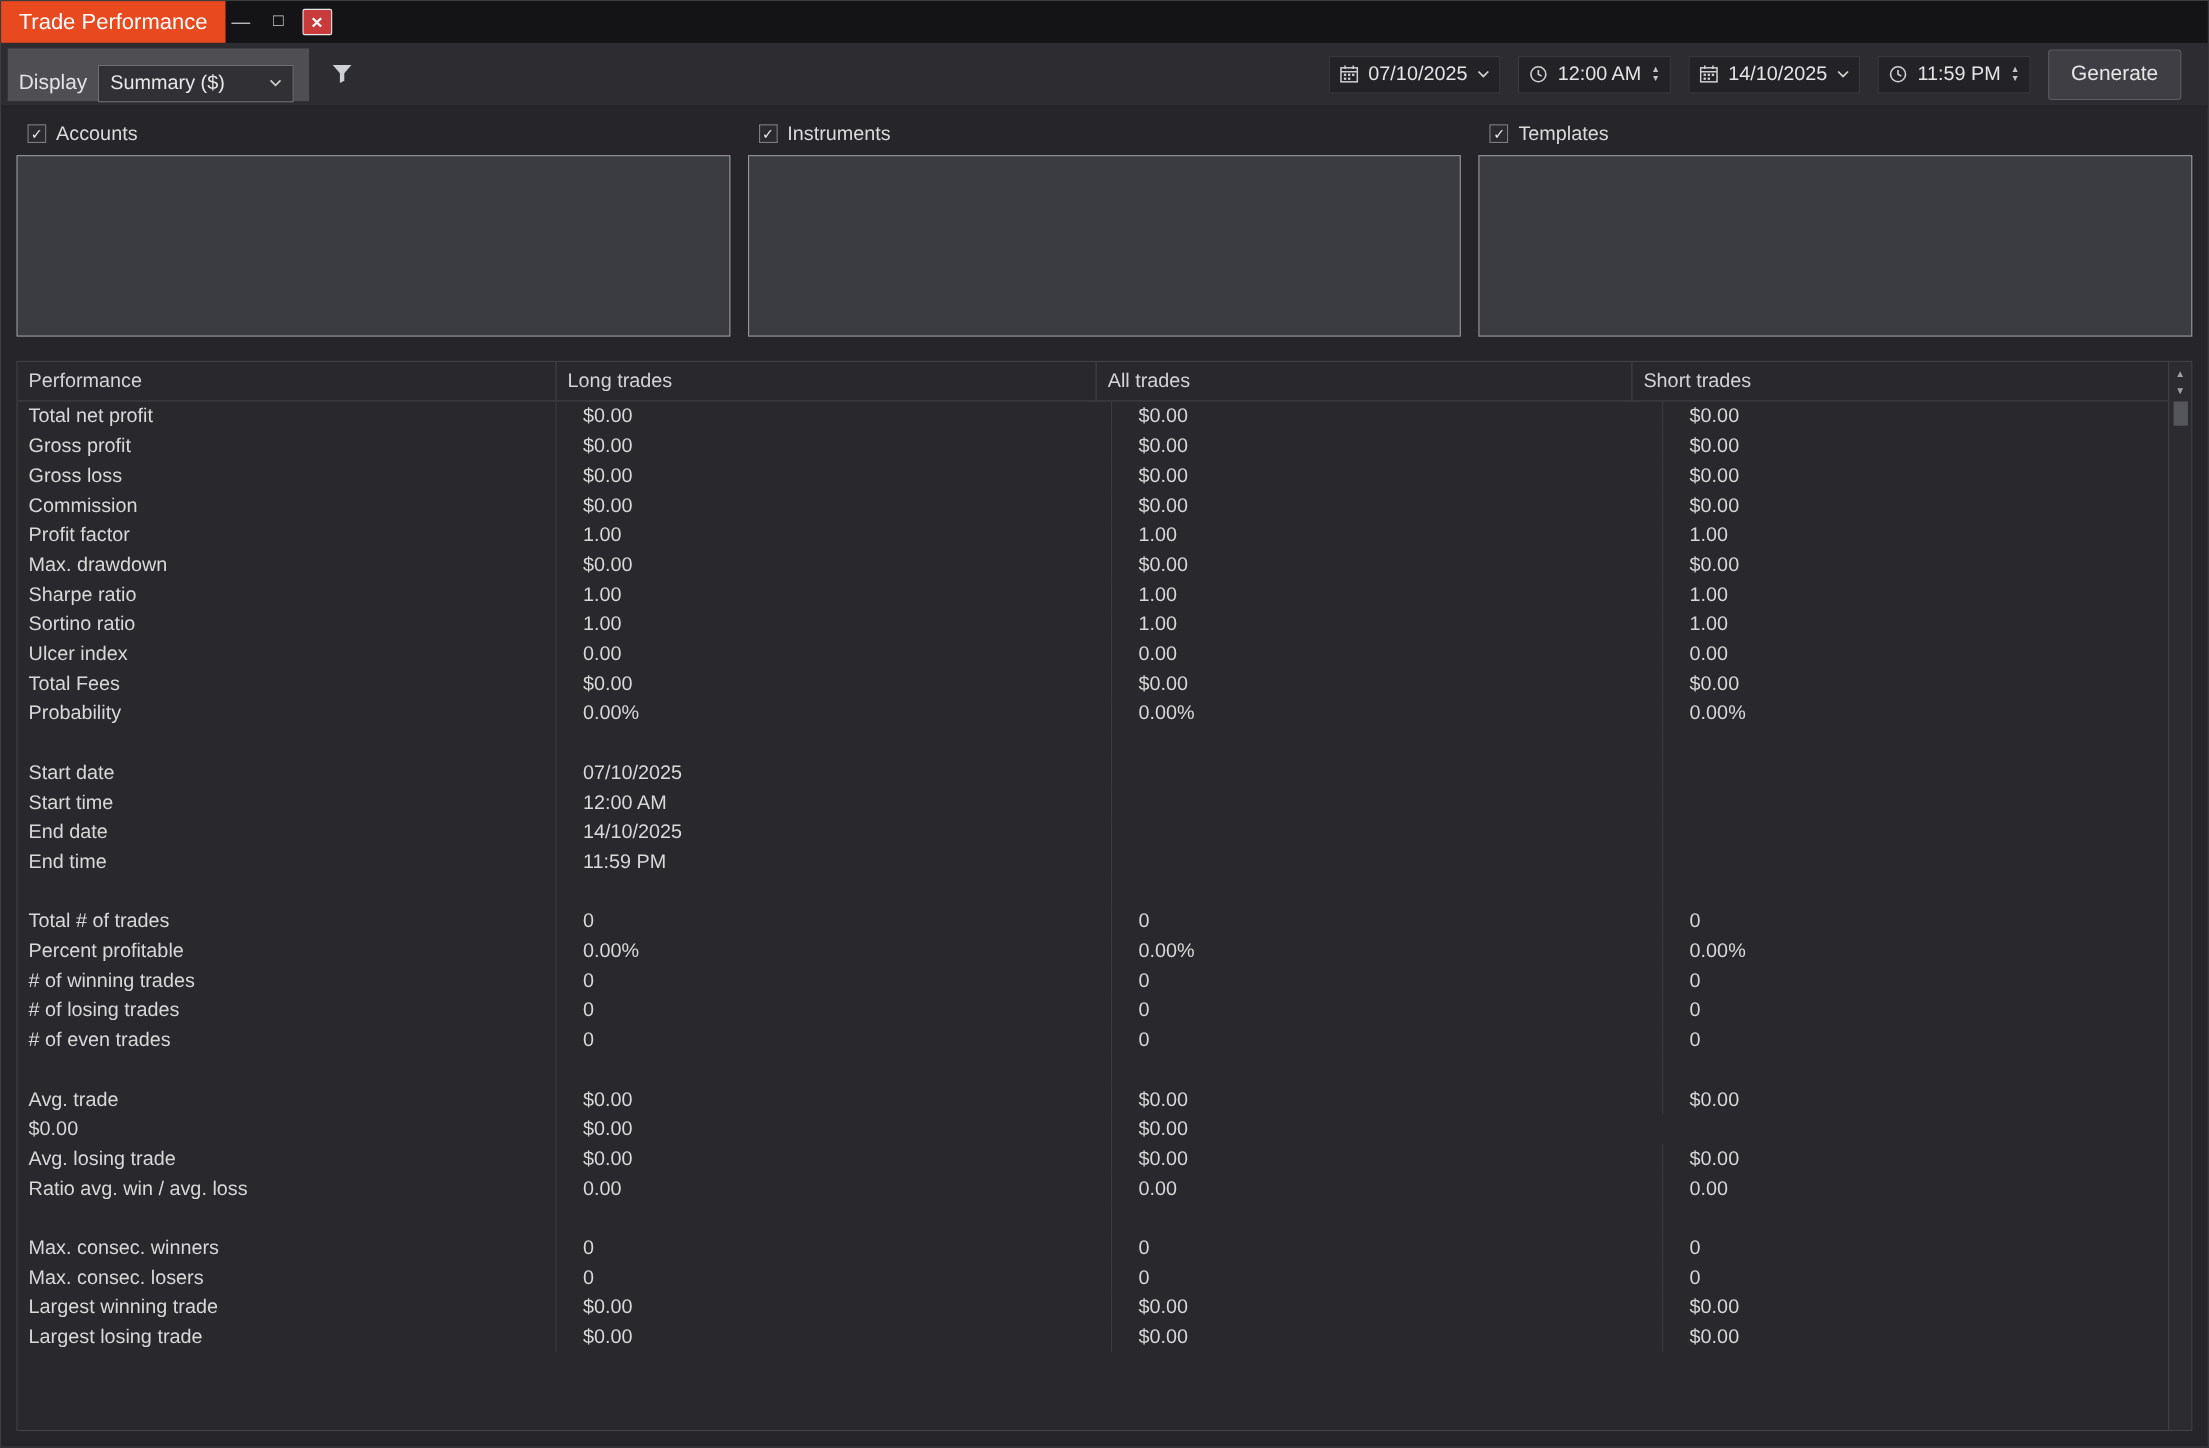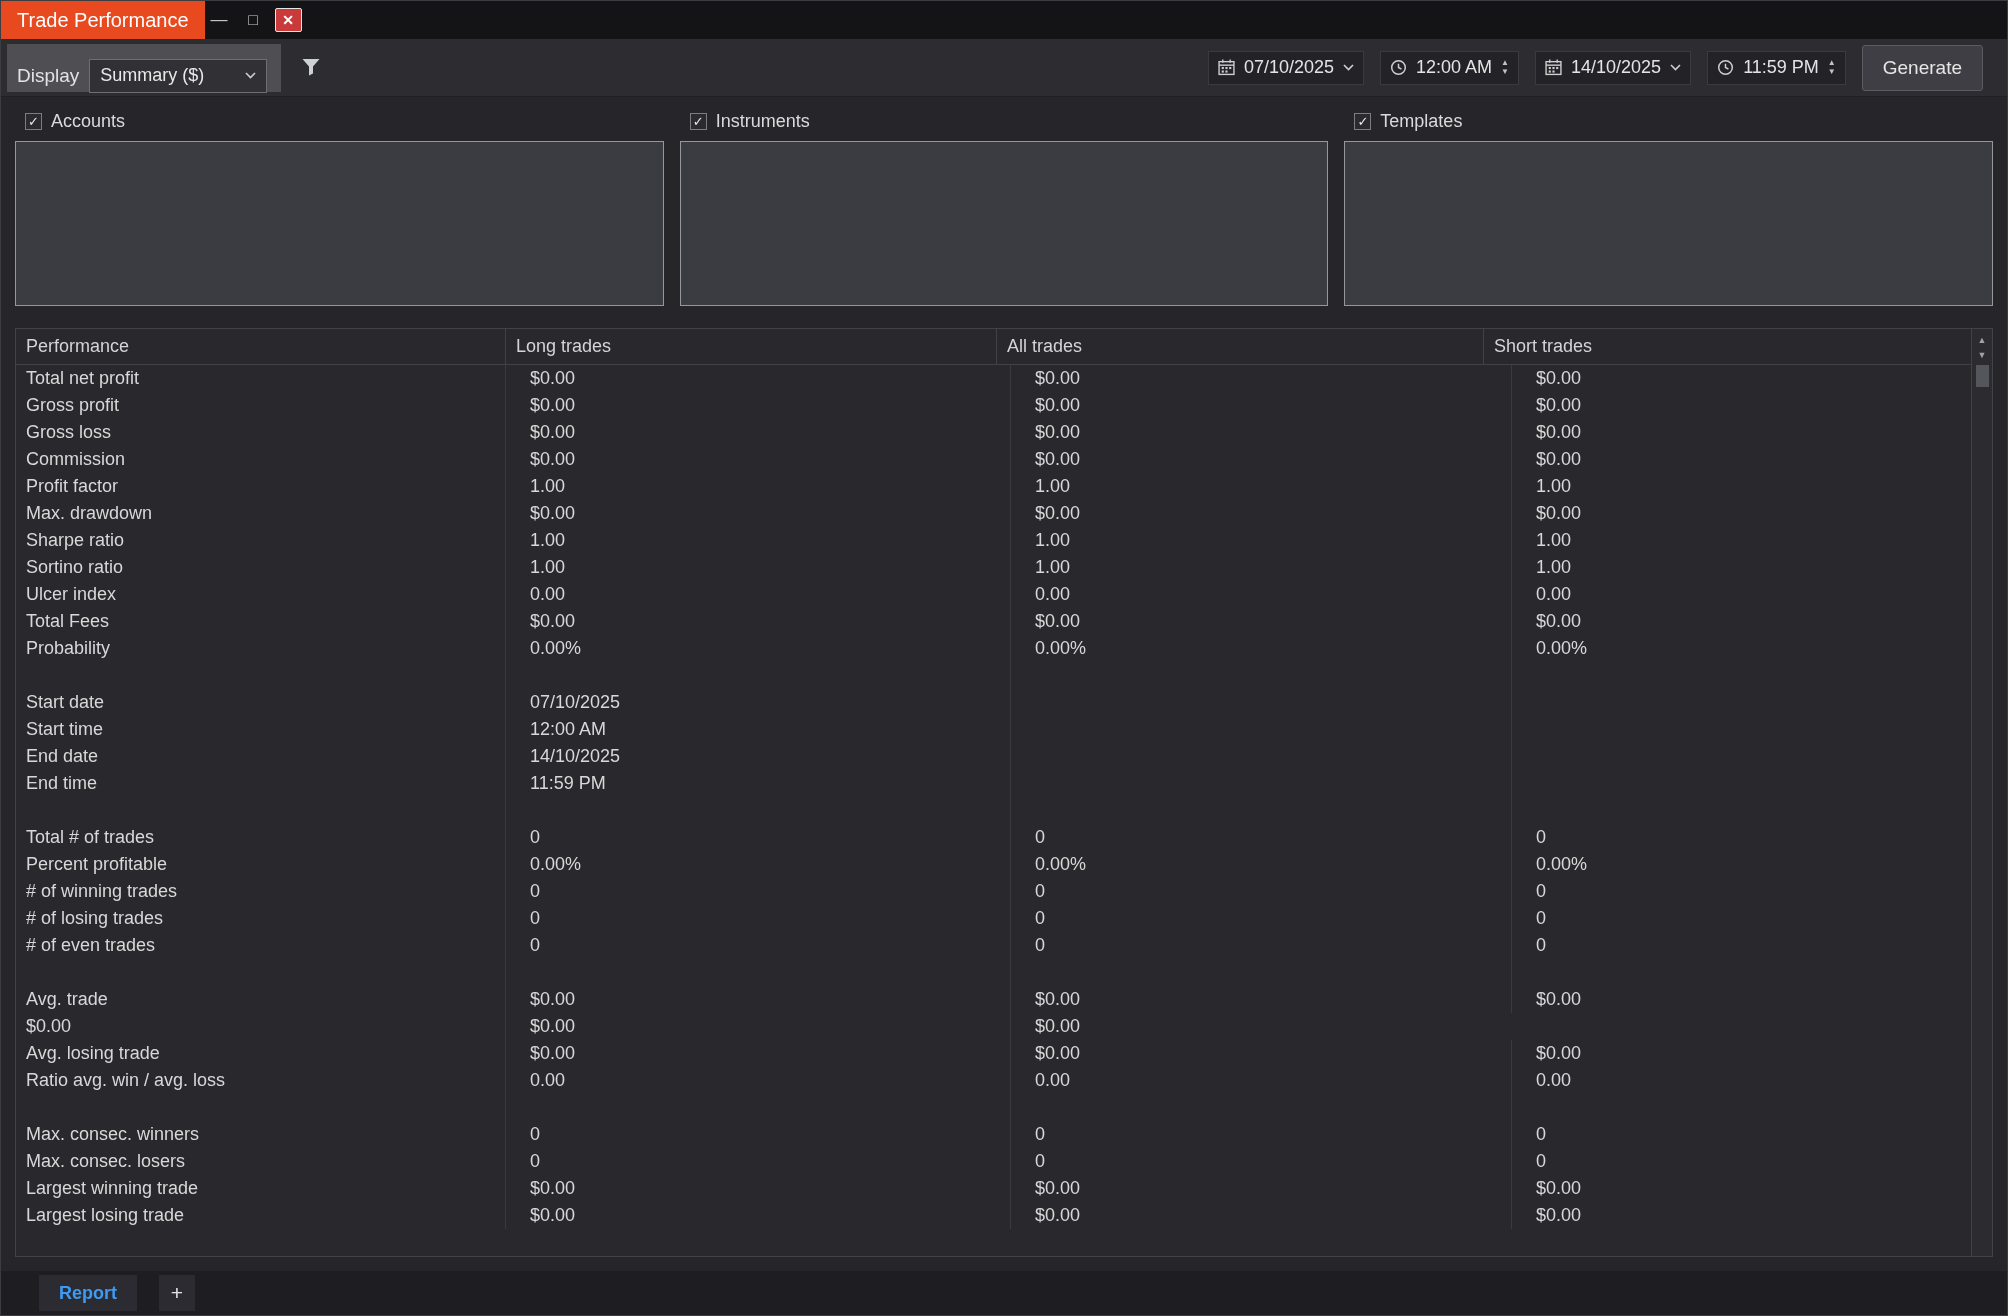--- a/index.html
+++ b/index.html
@@ -474,18 +474,14 @@
     <div class="td">$0.00</div>
   </div>
       </div>
     <div class="vscroll">
       <div class="scroll-btn">▲</div>
       <div class="scroll-btn">▼</div>
       <div class="scroll-thumb"></div>
     </div>
   </div>
 
-  <div class="tabbar">
-    <div class="tab report">Report</div>
-    <div class="tab add">+</div>
-  </div>
 
 </div>
 
 </body></html>

